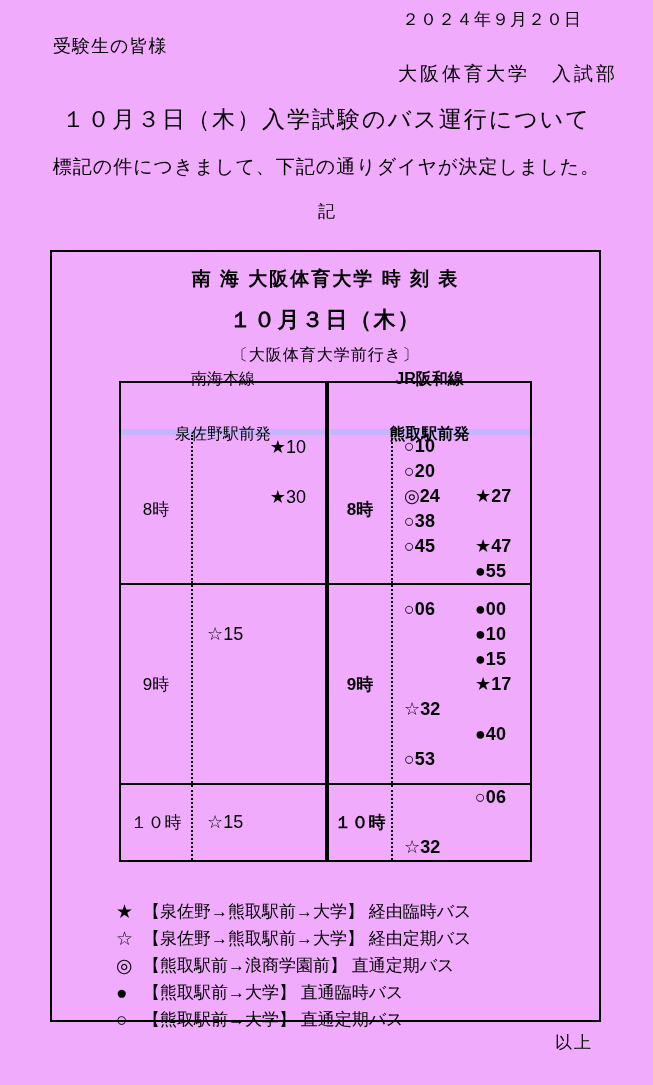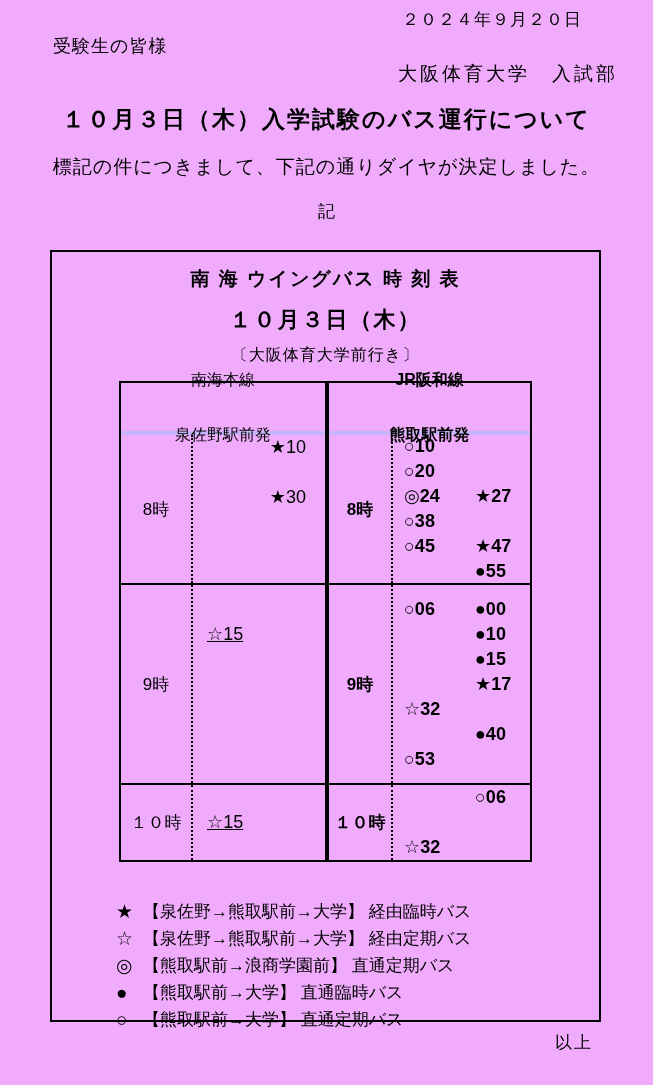--- a/index.html
+++ b/index.html
@@ -22,21 +22,21 @@
   .addressee {
     position: absolute; left: 53px; top: 34px;
     font-size: 18px; letter-spacing: 1px;
   }
   .sender {
     position: absolute; left: 398px; top: 61px;
     font-size: 19px; letter-spacing: 3px; white-space: pre;
   }
   .main-title {
     position: absolute; left: 0; top: 104px; width: 100%;
-    text-align: center; font-size: 23px; font-weight: bold; letter-spacing: 2px;
+    text-align: center; font-size: 23px; font-weight: normal; letter-spacing: 2px;
   }
   .subtitle {
     position: absolute; left: 0; top: 154px; width: 100%;
     text-align: center; font-size: 19px; letter-spacing: 1px;
   }
   .ki-note {
     position: absolute; left: 0; top: 200px; width: 100%;
     text-align: center; font-size: 17px;
   }
   .outer-box {
@@ -57,39 +57,39 @@
     font-size: 16px; font-weight: normal; letter-spacing: 1px;
   }
   .tt {
     display: flex; width: 413px; margin: 15px auto 0;
     border: 2px solid #000;
   }
   .tt-section { display: flex; flex-direction: column; }
   .tt-section.s0 { width: 208px; border-right: 4px solid #000; }
   .tt-section.s1 { flex: 1; font-weight: bold; }
   .tt-header {
-    height: 52px; border-bottom: 4px solid #c4b5fd;
+    height: 52px; border-bottom: 6px solid #c4b5fd;
     display: flex; flex-direction: column; align-items: center; justify-content: center;
     font-size: 16px; line-height: 23px; gap: 32px;
   }
   .tt-row { display: flex; border-bottom: 2px solid #000; }
   .tt-row:last-child { border-bottom: none; }
   .tt-time {
     flex-shrink: 0; display: flex; align-items: center; justify-content: center;
     font-size: 17px; white-space: pre;
   }
   .s0 .tt-time { width: 70px; }
   .s1 .tt-time { width: 62px; }
   .tt-cells {
     flex: 1; display: flex; flex-direction: column; justify-content: center;
     border-left: 2px dotted #000;
   }
   .tt-line { height: 25px; line-height: 25px; display: flex; font-size: 18px; white-space: pre; }
   .slot-l, .slot-r { display: block; }
-  .s0 .slot-l { width: 70px; padding-left: 14px; text-decoration: underline; }
+  .s0 .slot-l { width: 70px; padding-left: 14px; }
   .s0 .slot-r { flex: 1; text-align: right; padding-right: 19px; }
   .s1 .slot-l { width: 82px; padding-left: 11px; }
   .s1 .slot-r { flex: 1; text-align: left; }
   .legend { margin: 36px 0 0 64px; }
   .legend-row { display: flex; align-items: center; height: 27px; font-size: 17px; }
   .legend-symbol { width: 27px; font-size: 19px; }
   .closing {
     position: absolute; right: 60px; top: 1031px;
     font-size: 17px; letter-spacing: 2px;
   }
@@ -99,21 +99,21 @@
 
 <div class="page">
   <div class="date-line">２０２４年９月２０日</div>
   <div class="addressee">受験生の皆様</div>
   <div class="sender">大阪体育大学　入試部</div>
   <div class="main-title">１０月３日（木）入学試験のバス運行について</div>
   <div class="subtitle">標記の件につきまして、下記の通りダイヤが決定しました。</div>
   <div class="ki-note">記</div>
 
   <div class="outer-box">
-    <div class="box-title-1">南 海 ウイングバス 時 刻 表</div>
+    <div class="box-title-1">南 海 大阪体育大学 時 刻 表</div>
     <div class="box-title-2">１０月３日（木）</div>
     <div class="box-title-3">〔大阪体育大学前行き〕</div>
 
     <div class="tt" id="tt">
         <div class="tt-section s0">
           <div class="tt-header">
             <div>南海本線</div>
             <div>泉佐野駅前発</div>
           </div>
           <div class="tt-row" style="height: 150px;">

